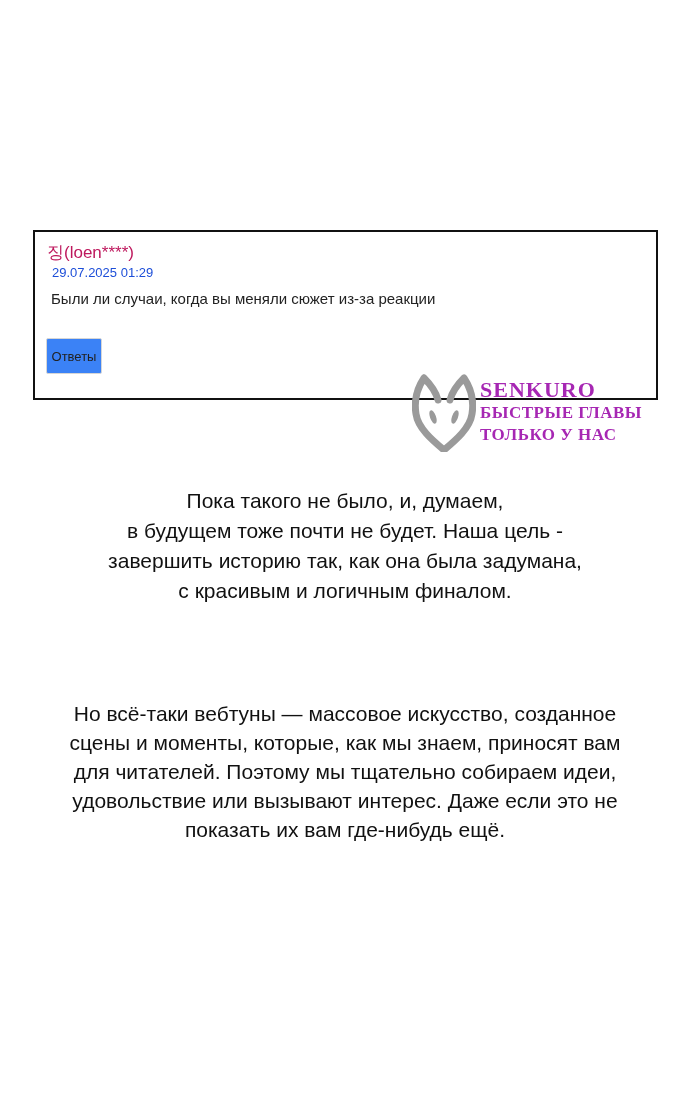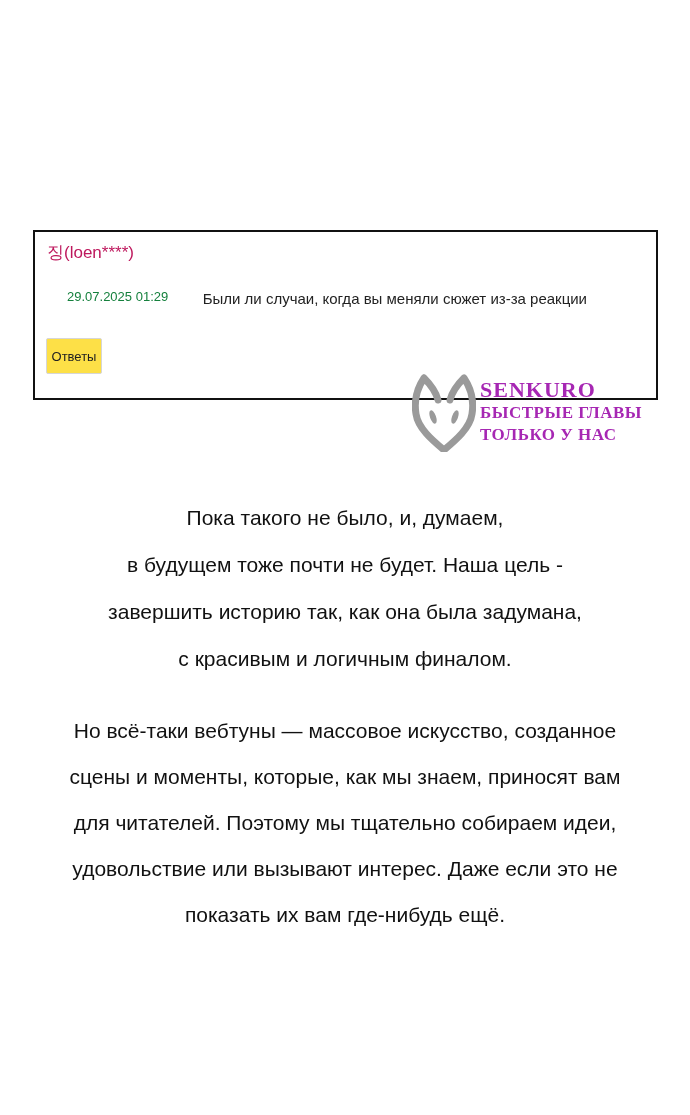--- a/index.html
+++ b/index.html
@@ -28,46 +28,44 @@
     .comment-author {
       position: absolute;
       left: 12px;
       top: 9px;
       font-size: 17px;
       color: #be185d;
       letter-spacing: 0px;
     }
     .comment-date {
       position: absolute;
-      left: 32px;
+      left: 17px;
       top: 33px;
       font-size: 13px;
-      color: #15803d;
-      margin-top: 24px;
+      color: #1d4ed8;
     }
     .comment-body {
       position: absolute;
-      left: 32px;
+      left: 16px;
       top: 57px;
       width: 520px;
       font-size: 15px;
       line-height: 20px;
       color: #222222;
-      text-align: right;
     }
     .comment-body .line { display: block; white-space: nowrap; }
     .replies-button {
       position: absolute;
       left: 11px;
       top: 106px;
       width: 56px;
       height: 36px;
       border: 1px solid #d6d6d6;
       border-radius: 2px;
-      background: #fde047;
+      background: #3b82f6;
       font-family: "Liberation Sans", sans-serif;
       font-size: 13px;
       color: #222222;
       padding: 0;
       display: flex;
       align-items: center;
       justify-content: center;
       box-sizing: border-box;
       cursor: pointer;
     }
@@ -108,21 +106,21 @@
     }
     .para {
       position: absolute;
       left: 0;
       width: 690px;
       text-align: center;
       font-family: "Liberation Sans", sans-serif;
       font-size: 21px;
       color: #111111;
     }
-    .para .line { display: block; white-space: nowrap; margin-top: 17px; }
+    .para .line { display: block; white-space: nowrap; }
     .para-1 {
       top: 486px;
       line-height: 30px;
     }
     .para-2 {
       top: 699px;
       line-height: 29px;
     }
   </style>
 </head>

